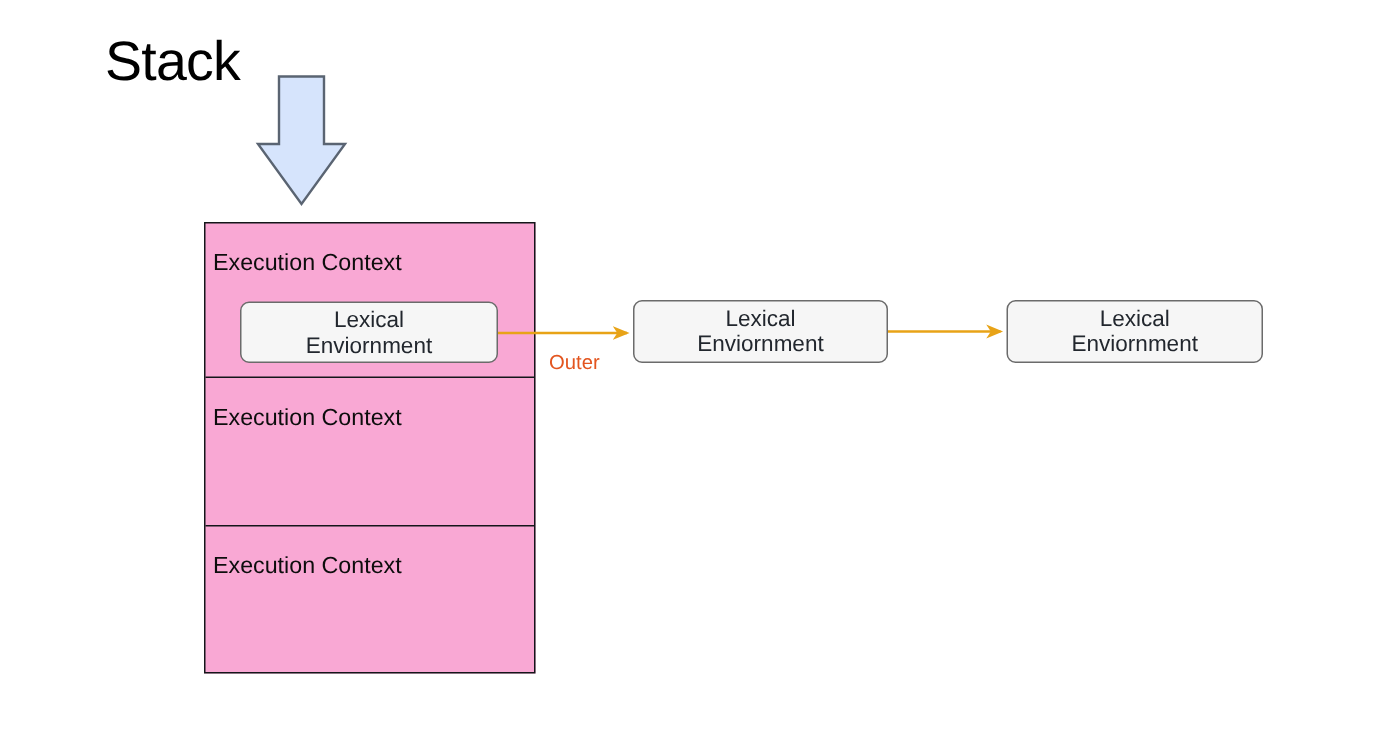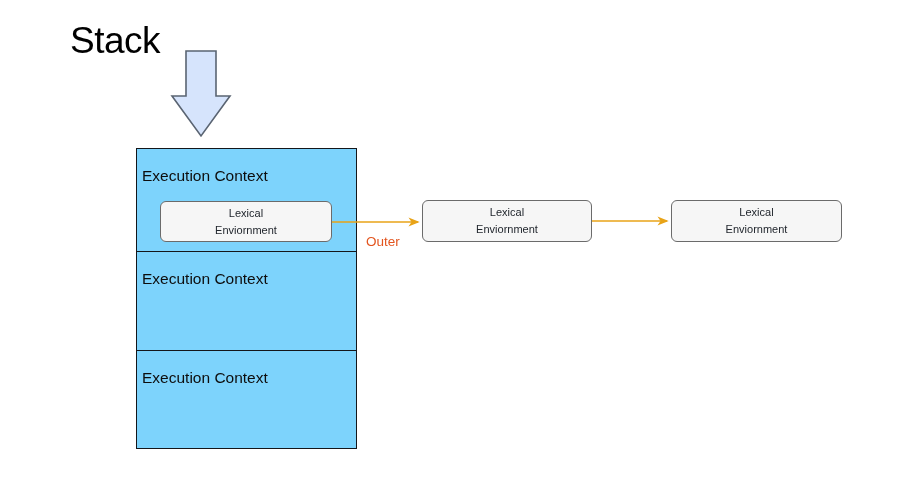--- a/index.html
+++ b/index.html
@@ -82,21 +82,21 @@
   .lex-box {
     position: absolute;
     box-sizing: border-box;
     background: #f6f6f6;
     border: 1.3px solid #6b6b6b;
     border-radius: 6px;
     display: flex;
     align-items: center;
     justify-content: center;
     text-align: center;
-    font-size: 11px;
+    font-size: 15px;
     line-height: 17px;
     color: #22272e;
   }
   .lex-box .lex-text {
     display: block;
     white-space: pre-line;
   }
 
   .lex-inner  { left: 160px; top: 201px; width: 172px; height: 41px; }
   .lex-middle { left: 422px; top: 200px; width: 170px; height: 42px; }
@@ -130,21 +130,21 @@
 <div id="canvas">
 
   <div class="stack-title">Stack</div>
 
   <div class="down-arrow">
     <svg width="62" height="88" viewBox="0 0 62 88" xmlns="http://www.w3.org/2000/svg">
       <polygon points="16,1 46,1 46,46 60,46 31,86 2,46 16,46" fill="#d6e4fc" stroke="#5a6472" stroke-width="1.6" stroke-linejoin="miter"></polygon>
     </svg>
   </div>
 
-  <div class="stack-box" style="background: #7dd3fc; border-color: rgb(20, 22, 26); padding-left: 24px;">
+  <div class="stack-box" style="background: #f9a8d4; border-color: rgb(20, 22, 26); padding-left: 24px;">
 
     <div class="stack-cell cell-1">
       <div class="cell-label">Execution  Context</div>
     </div>
 
     <div class="stack-cell cell-2">
       <div class="cell-label">Execution  Context</div>
     </div>
 
     <div class="stack-cell cell-3">

